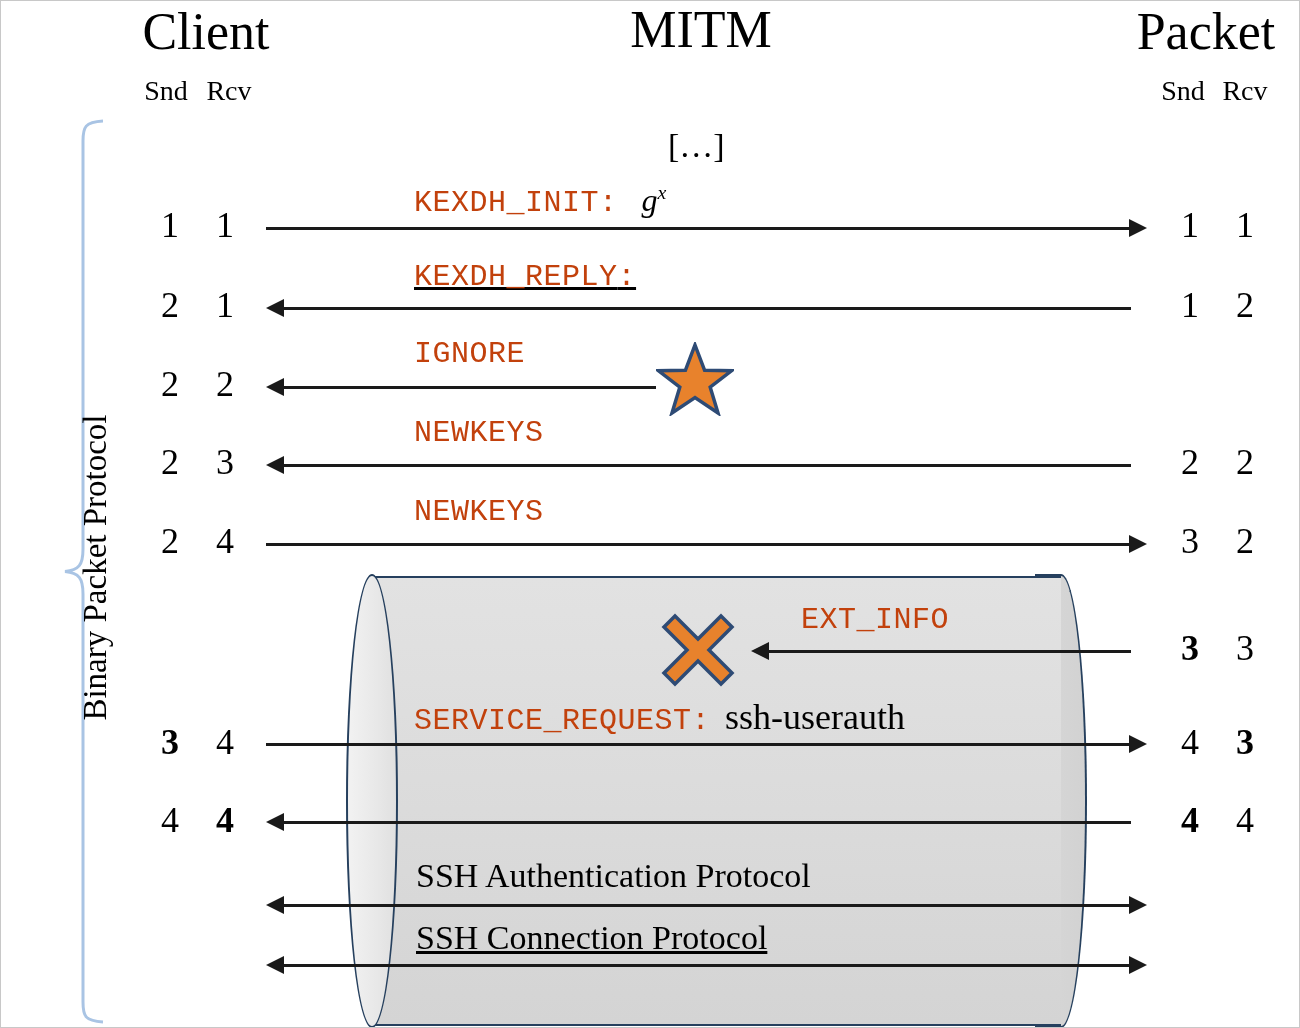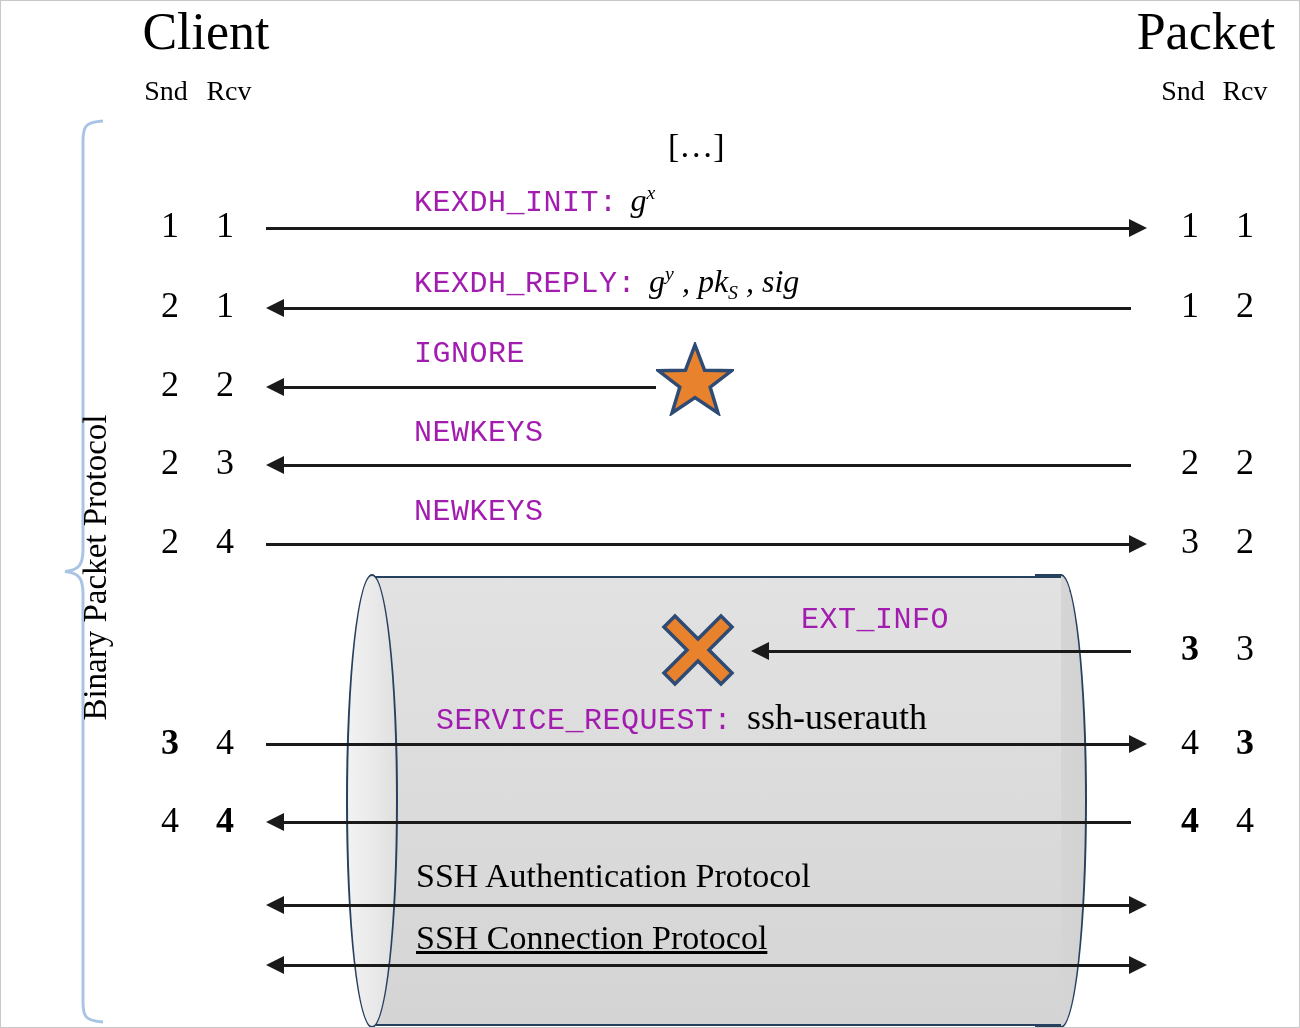--- a/index.html
+++ b/index.html
@@ -46,21 +46,21 @@
     border-right:18px solid #1a1a1a;
   }
   .ah-right{
     border-top:9px solid transparent;
     border-bottom:9px solid transparent;
     border-left:18px solid #1a1a1a;
   }
   
   .mono{
     font-family:"Liberation Mono",monospace;
-    font-size:30px;color:#a21caf;line-height:1;white-space:nowrap;
+    font-size:30px;color:#c2410c;line-height:1;white-space:nowrap;
     letter-spacing:0.5px;
   }
   .serifLbl{
     font-family:"Liberation Serif",serif;
     font-size:36px;color:#000;line-height:1;white-space:nowrap;
   }
   .ital{font-family:"Liberation Serif",serif;font-style:italic;font-size:32px;}
   .ital sup{font-size:0.62em;font-style:italic;}
   .ital sub{font-size:0.62em;font-style:italic;}
   .rowlabel{display:flex;align-items:baseline;white-space:nowrap;}
@@ -109,20 +109,21 @@
     font-family:"Liberation Serif",serif;
     font-size:33px;color:#000;text-align:center;white-space:nowrap;
   }
 </style>
 </head>
 <body>
 
 <div id="canvas">
 
   <div class="abs party-title" style="left:100px;top:5px;width:210px;">Client</div>
+  <div class="abs party-title" style="left:595px;top:3px;width:210px;">MITM</div>
   <div class="abs party-title" style="left:1110px;top:5px;width:190px;">Packet</div>
 
   <div class="abs sndrcv" style="left:135px;top:76px;width:60px;">Snd</div>
   <div class="abs sndrcv" style="left:198px;top:76px;width:60px;">Rcv</div>
   <div class="abs sndrcv" style="left:1152px;top:76px;width:60px;">Snd</div>
   <div class="abs sndrcv" style="left:1214px;top:76px;width:60px;">Rcv</div>
 
   <div class="abs ellipsis" style="left:667px;top:128px;">[…]</div>
 
   <div id="brace">
@@ -139,33 +140,32 @@
     <div class="cyl-cap-left"></div>
   </div>
 
   <div class="abs cnt" style="left:152px;top:206px;">1</div>
   <div class="abs cnt" style="left:207px;top:206px;">1</div>
   <div class="abs cnt" style="left:1172px;top:206px;">1</div>
   <div class="abs cnt" style="left:1227px;top:206px;">1</div>
   <div class="abs rowlabel" style="left:413px;top:180px;">
     <span class="mono">KEXDH_INIT</span>
       <span class="mono">:</span>
-    <span class="ital" style="margin-left:13px;">g<sup>x</sup></span>
+    <span class="ital" style="margin-left:24px;">g<sup>x</sup></span>
   </div>
   <div class="arrow-line" style="left:265px;top:226px;width:865px;"></div>
   <div class="ah ah-right" style="left:1128px;top:218px;"></div>
 
   <div class="abs cnt" style="left:152px;top:286px;">2</div>
   <div class="abs cnt" style="left:207px;top:286px;">1</div>
   <div class="abs cnt" style="left:1172px;top:286px;">1</div>
   <div class="abs cnt" style="left:1227px;top:286px;">2</div>
-  <div class="abs rowlabel" style="left:413px;top:261px;">
+  <div class="abs rowlabel" style="left:413px;top:261px;text-decoration:underline;">
     <span class="mono">KEXDH_REPLY</span>
       <span class="mono">:</span>
-    <span class="ital" style="margin-left:13px;">g<sup>y</sup> , pk<sub>S</sub> , sig</span>
   </div>
   <div class="arrow-line" style="left:283px;top:306px;width:847px;"></div>
   <div class="ah ah-left" style="left:265px;top:298px;"></div>
 
   <div class="abs cnt" style="left:152px;top:365px;">2</div>
   <div class="abs cnt" style="left:207px;top:365px;">2</div>
   <div class="abs rowlabel" style="left:413px;top:338px;">
     <span class="mono">IGNORE</span>
   </div>
   <div class="arrow-line" style="left:283px;top:385px;width:372px;"></div>
@@ -206,21 +206,21 @@
   <div class="xmark" style="left:660px;top:612px;">
     <svg width="74" height="74" viewBox="0 0 74 74">
       <polygon points="14,3 37,26 60,3 71,14 48,37 71,60 60,71 37,48 14,71 3,60 26,37 3,14" fill="#e8822c" stroke="#2e4b75" stroke-width="3.5" stroke-linejoin="miter"></polygon>
     </svg>
   </div>
 
   <div class="abs cnt b" style="left:152px;top:723px;" id="cli-snd-sreq">3</div>
   <div class="abs cnt" style="left:207px;top:723px;">4</div>
   <div class="abs cnt" style="left:1172px;top:723px;">4</div>
   <div class="abs cnt b" style="left:1227px;top:723px;" id="srv-rcv-sreq">3</div>
-  <div class="abs rowlabel" style="left:435px;top:698px;">
+  <div class="abs rowlabel" style="left:413px;top:698px;">
     <span class="mono">SERVICE_REQUEST</span>
       <span class="mono">:</span>
     <span class="serifLbl" style="margin-left:15px;">ssh-userauth</span>
   </div>
   <div class="arrow-line" style="left:265px;top:742px;width:865px;"></div>
   <div class="ah ah-right" style="left:1128px;top:734px;"></div>
 
   <div class="abs cnt" style="left:152px;top:801px;">4</div>
   <div class="abs cnt b" style="left:207px;top:801px;" id="cli-rcv-sacc">4</div>
   <div class="abs cnt b" style="left:1172px;top:801px;" id="srv-snd-sacc">4</div>

